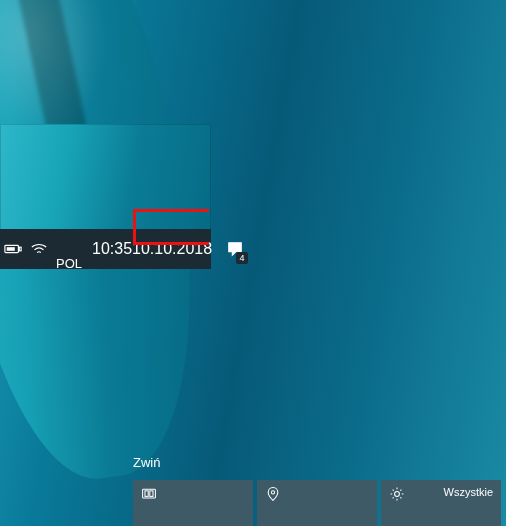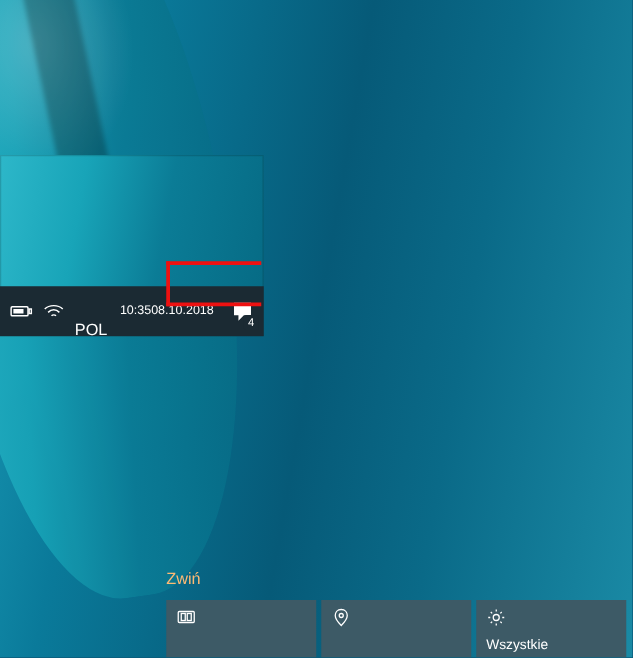--- a/index.html
+++ b/index.html
@@ -34,47 +34,47 @@
 
   .taskbar {
     position: absolute; left:0; right:0; bottom:0; height:40px;
     background: #1b2a33;
     display:flex; align-items:center; color:#fff; font-size:12px;
   }
   .tray { margin-left:auto; display:flex; align-items:center; height:100%; }
   .tray > div { height:100%; display:flex; align-items:center; justify-content:center; }
   .tray .icon { width:26px; }
   .tray .lang { width:34px; font-size:13px;margin-top:29px; }
-  .tray .clock { padding: 0 6px; text-align:center; line-height:1.25; font-size:10px; }
+  .tray .clock { padding: 0 6px; text-align:center; line-height:1.25; font-size:16px; }
   .tray .notif { width:34px; position:relative; }
   .tray svg { stroke:#fff; fill:none; stroke-width:1.3; }
   .badge {
     position:absolute; right:4px; bottom:5px; min-width:12px; height:12px;
     background:#1b2a33; color:#fff; font-size:9px; line-height:12px; text-align:center;
     border-radius:2px; padding:0 1px;
   }
   .highlight {
     position:absolute; border:3px solid #e11; pointer-events:none;
   }
 
   
   .panel {
     position: absolute; left:128px; top:0; right:0; bottom:0;
     background: rgba(10,50,70,0.0); 
   }
   .collapse {
-    position:absolute; left:5px; bottom:56px; color:#fdba74; font-size:13px;
+    position:absolute; left:5px; bottom:56px; color:#ffffff; font-size:13px;
   }
   .actions {
     position:absolute; left:5px; right:5px; bottom:0; height:46px;
     display:flex; gap:4px;
   }
   .tile {
     flex:1; background:#3d5a66; color:#fff; font-size:11px;
-    padding:6px 8px 4px 8px; display:flex; flex-direction:column; justify-content:space-between;
+    padding:6px 8px 4px 8px; display:flex; flex-direction:row; justify-content:space-between;
     overflow:hidden;
   }
   .tile svg { width:16px; height:16px; stroke:#fff; fill:none; stroke-width:1.3; }
   .tile .label { white-space:nowrap; line-height:1.1; }
 
   
   .inset .highlight { left:133px; top:85px; width:76px; height:36px; border-right:0; }
 </style>
 </head>
 <body>
@@ -128,21 +128,21 @@
       <div class="icon">
         <svg width="18" height="14" viewBox="0 0 20 14">
             <path d="M2 5 C6 1 14 1 18 5"></path>
             <path d="M5 8 C8 5 12 5 15 8"></path>
             <path d="M8 11 C9 10 11 10 12 11"></path>
           </svg>
       </div>
       <div class="lang">POL</div>
       <div class="clock">
         <div>10:35</div>
-        <div>08.10.2018</div>
+        <div>10.10.2018</div>
       </div>
       <div class="notif">
         <svg width="18" height="16" viewBox="0 0 20 18">
             <path d="M3 2 H17 V12 H11 L7 16 V12 H3 Z" fill="#fff" stroke="#fff"></path>
           </svg>
         <span class="badge">4</span>
       </div>
     </div>
   </div>
   <div class="highlight"></div>

